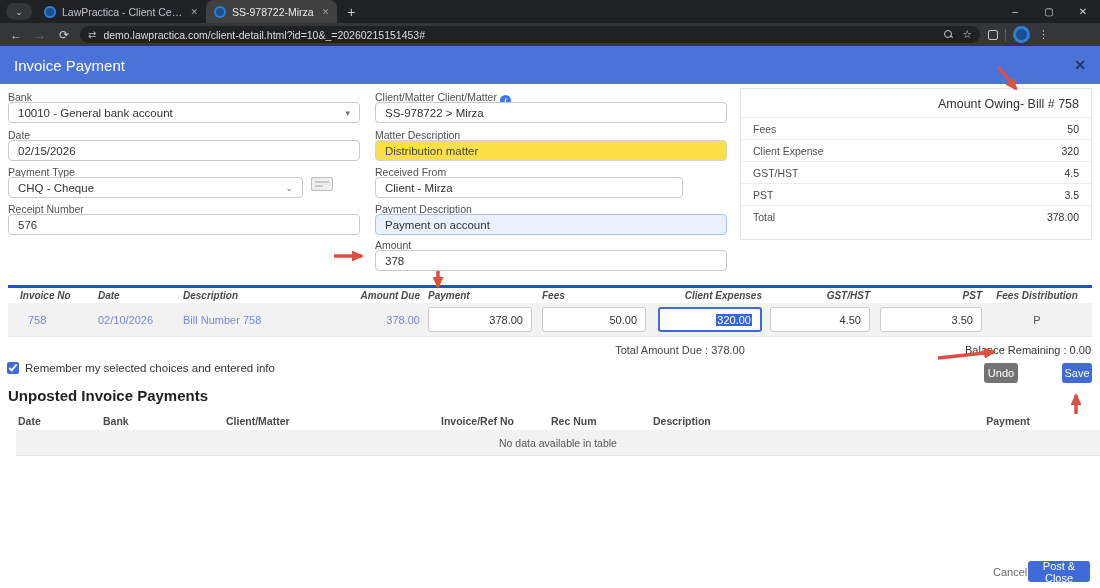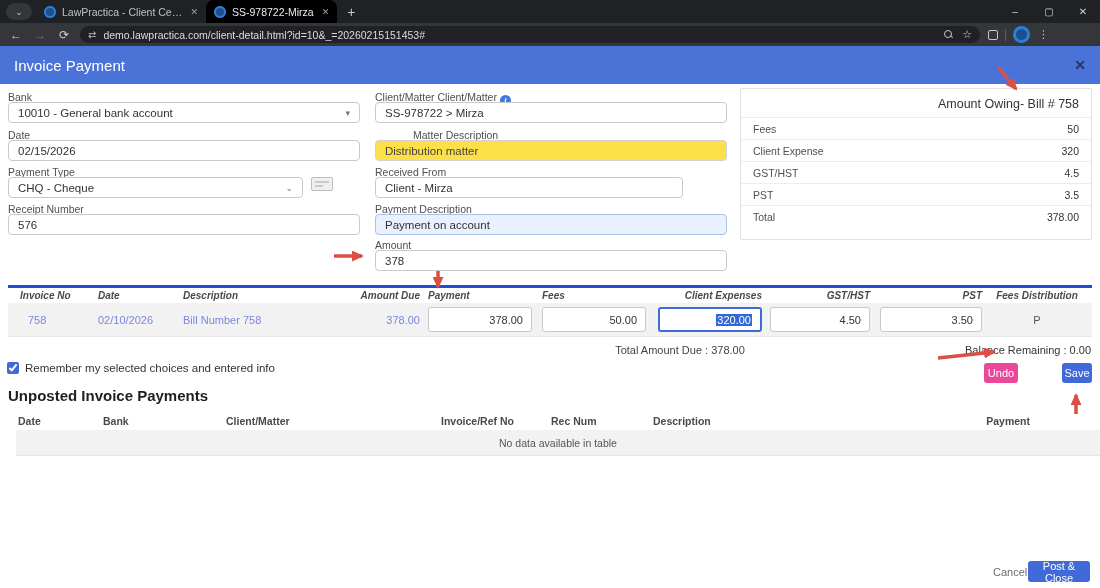--- a/index.html
+++ b/index.html
@@ -3,21 +3,21 @@
 <meta charset="utf-8">
 <style>
   * { margin:0; padding:0; box-sizing:border-box; }
   body { font-family:"Liberation Sans", sans-serif; background:#888; }
   #screen { position:relative; width:1100px; height:588px; background:#fff; overflow:hidden; }
 
   
   .tabbar { position:absolute; left:0; top:0; width:1100px; height:23px; background:#202124; display:flex; align-items:center; }
   .tabsearch { width:26px; height:17px; margin-left:6px; background:#35363a; border-radius:9px; color:#c7cace; font-size:9px; display:flex; align-items:center; justify-content:center; }
   .tab { height:23px; display:flex; align-items:center; padding:0 8px; font-size:10.5px; color:#bdc1c6; max-width:170px; }
-  .tab.active { background:#000000; border-radius:8px 8px 0 0; color:#e8eaed; }
+  .tab.active { background:#404040; border-radius:8px 8px 0 0; color:#e8eaed; }
   .favicon { width:12px; height:12px; border-radius:50%; background:#1c4f8f; box-shadow:inset 0 0 0 2px #2e7fd4; margin-right:6px; flex:0 0 auto; }
   .tab-title { overflow:hidden; white-space:nowrap; text-overflow:ellipsis; flex:1; }
   .tab-close { margin-left:8px; font-size:9px; color:#9aa0a6; }
   .newtab { color:#c7cace; font-size:14px; margin-left:10px; }
   .win-controls { margin-left:auto; display:flex; height:23px; }
   .win-btn { width:34px; display:flex; align-items:center; justify-content:center; color:#d0d2d6; font-size:10px; }
 
   .toolbar { position:absolute; left:0; top:23px; width:1100px; height:23px; background:#35363a; display:flex; align-items:center; }
   .nav-ic { color:#c6c8cc; font-size:12px; width:24px; text-align:center; }
   .nav-ic.dim { color:#71757a; }
@@ -74,21 +74,21 @@
   .sel-text { background:#3367d6; color:#fff; padding:0 1px; }
   .fees-dist { color:#555; }
 
   .total-due { position:absolute; left:560px; top:344px; width:240px; text-align:center; font-size:11px; color:#444; }
   .balance { position:absolute; right:9px; top:344px; font-size:11px; color:#333; }
 
   .remember { position:absolute; left:7px; top:362px; display:flex; align-items:center; font-size:11.5px; color:#333; }
   .remember input { width:12px; height:12px; accent-color:#3f6ad8; margin-right:6px; }
 
   .btn { position:absolute; height:20px; border-radius:3px; color:#fff; font-size:11px; display:flex; align-items:center; justify-content:center; border:none; font-family:"Liberation Sans", sans-serif; }
-  .btn-undo { left:984px; top:363px; width:34px; background:#ec4899; }
+  .btn-undo { left:984px; top:363px; width:34px; background:#737373; }
   .btn-save { left:1062px; top:363px; width:30px; background:#3f6ad8; }
 
   
   .unposted-title { position:absolute; left:8px; top:387px; font-size:15px; font-weight:700; color:#1f1f1f; }
   .unp-header { position:absolute; left:8px; top:411px; width:1084px; height:19px; display:flex; align-items:center; font-size:10.5px; font-weight:700; color:#4a4a4a; }
   .u1 { width:95px; padding-left:10px; }
   .u2 { width:123px; }
   .u3 { width:215px; }
   .u4 { width:110px; }
   .u5 { width:102px; }
@@ -169,21 +169,21 @@
   <div class="cheque-icon"></div>
 
   <div class="label" style="left:8px; top:203px;">Receipt Number</div>
   <input class="field" style="left: 8px; top: 214px; width: 352px;" value="576">
 
   <div class="label" style="left:375px; top:91px;">
     <span>Client/Matter Client/Matter</span><span class="info-icon">i</span>
   </div>
   <input class="field" style="left: 375px; top: 102px; width: 352px;" value="SS-978722 &gt; Mirza">
 
-  <div class="label" style="left:375px; top:129px;margin-left:38px;">Matter Description</div>
+  <div class="label" style="left:375px; top:129px;">Matter Description</div>
   <div class="field disabled" style="left:375px; top:140px; width:352px;">
     <span>Distribution matter</span>
   </div>
 
   <div class="label" style="left:375px; top:166px;">Received From</div>
   <input class="field" style="left: 375px; top: 177px; width: 308px;" value="Client - Mirza">
 
   <div class="label" style="left:375px; top:203px;">Payment Description</div>
   <div class="field bluefill" style="left:375px; top:214px; width:352px;">
     <span>Payment on account</span>

